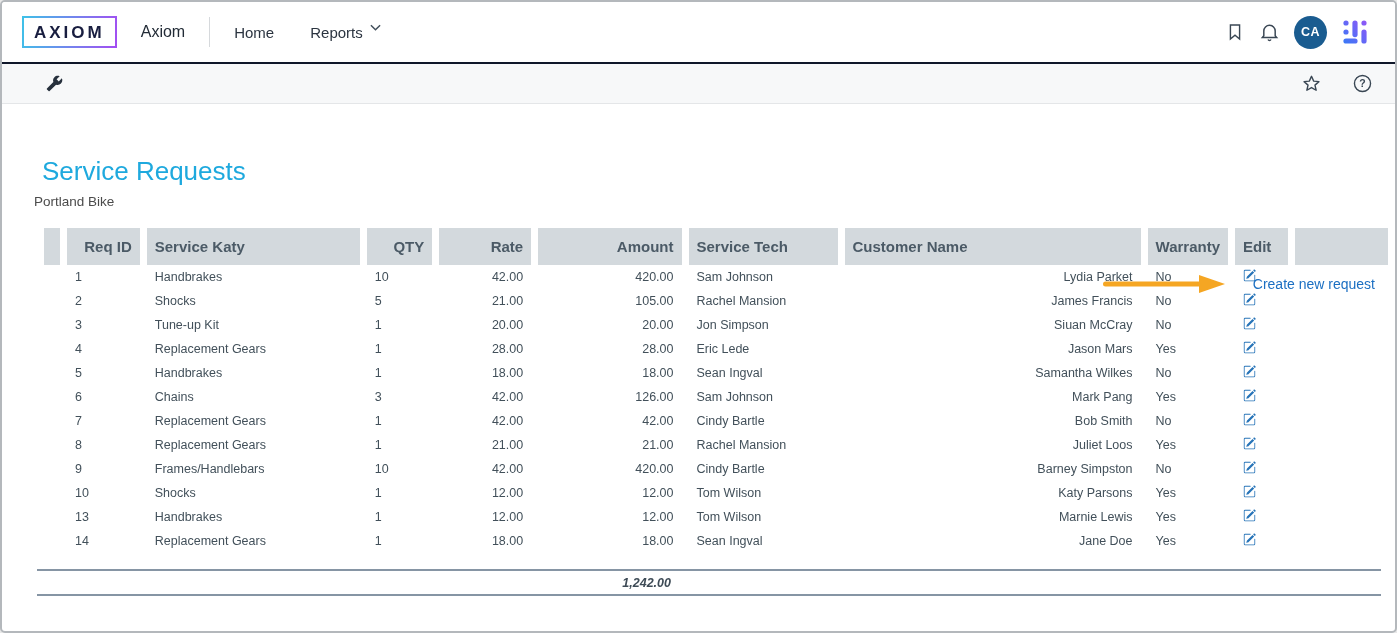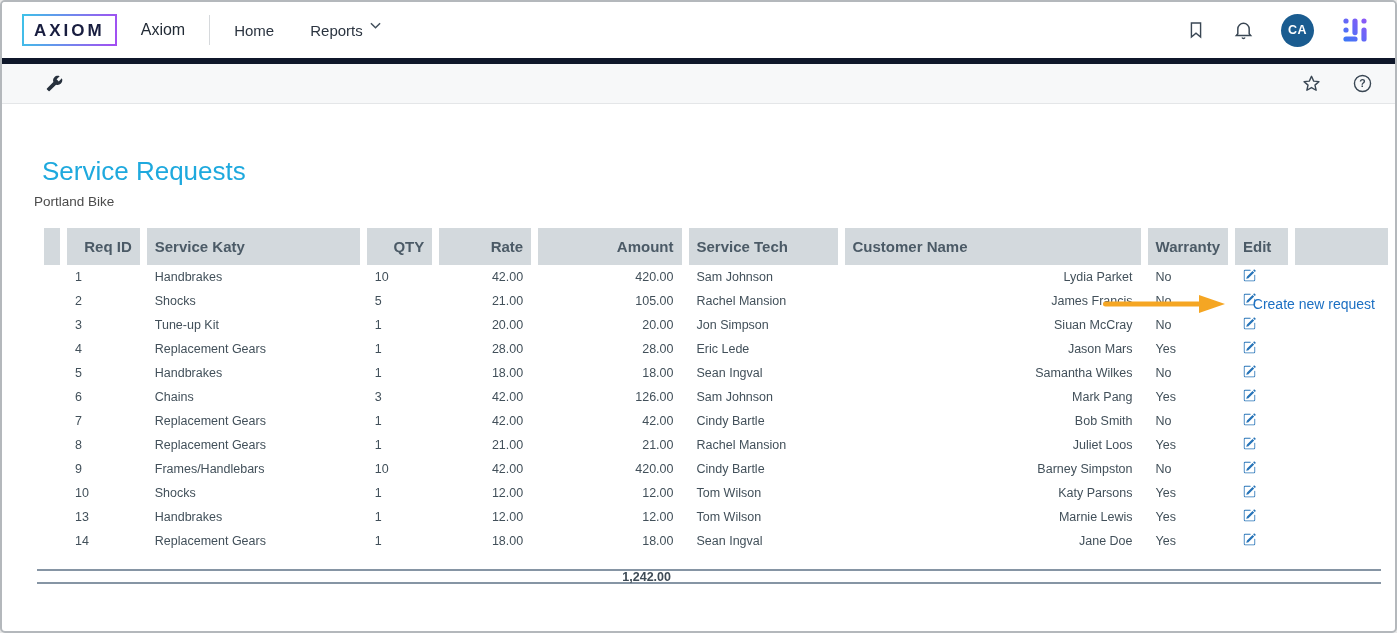--- a/index.html
+++ b/index.html
@@ -12,34 +12,34 @@
     border:2px solid #b4b8bc;
     border-radius:5px;
     overflow:hidden;
     position:relative;
   }
 
   
   .topnav {
     height:62px; display:flex; align-items:center;
     padding:0 20px; background:#fff;
-    border-bottom:6px solid #0f172a;
+    border-bottom:2px solid #0f172a;
   }
   .logo-box {
     padding:6px 10px 5px 10px;
     border:2px solid;
     border-image: linear-gradient(100deg, var(--logo-grad-start), var(--logo-grad-end)) 1;
     font-size:17px; font-weight:bold; letter-spacing:3px;
     color:var(--logo-text); line-height:1;
   }
   .app-name { margin-left:24px; font-size:16px; color:#222b36; font-weight:500; }
   .nav-divider { width:1px; height:30px; background:#d6d9dc; margin:0 24px; }
   .nav-item { font-size:15px; color:#2b3440; margin-right:36px; display:flex; align-items:flex-start; gap:7px; cursor:pointer; }
   .topnav .spacer { flex:1; }
-  .nav-icons { display:flex; align-items:center; gap:27px; margin-right:6px; }
+  .nav-icons { display:flex; align-items:center; gap:14px; margin-right:6px; }
   .icon-btn { display:flex; align-items:center; justify-content:center; cursor:pointer; background:none; border:none; padding:0; }
   .avatar {
     width:33px; height:33px; border-radius:50%;
     background:var(--avatar-bg); color:#fff;
     display:flex; align-items:center; justify-content:center;
     font-size:12.5px; font-weight:bold; letter-spacing:.5px;
   }
 
   
   .toolbar {
@@ -48,21 +48,21 @@
     display:flex; align-items:center; padding:0 22px 0 14px;
   }
   .toolbar .spacer { flex:1; }
   .toolbar .icon-btn { margin-left:30px; }
 
   
   .content { position:relative; padding-top:52px; }
   .page-title { margin-left:40px; font-size:26px; font-weight:400; color:var(--title-blue); }
   .page-subtitle { margin-left:32px; margin-top:7px; font-size:13.5px; color:#4b4b4b; }
   .create-row {
-    position:absolute; top:190px; right:20px;
+    position:absolute; top:170px; right:20px;
     display:flex; align-items:center; gap:26px;
   }
   .create-link { font-size:14px; color:var(--link-blue); text-decoration:none; cursor:pointer; }
 
   
   table.grid {
     margin-left:35px; margin-top:19px;
     border-collapse:separate; border-spacing:7px 0;
     table-layout:fixed;
   }
@@ -84,24 +84,24 @@
   
   table.grid th:nth-child(2), table.grid th:nth-child(4),
   table.grid th:nth-child(5), table.grid th:nth-child(6) { text-align:right; }
   table.grid td:nth-child(5), table.grid td:nth-child(6),
   table.grid td:nth-child(8) { text-align:right; }
 
   .edit-btn { background:none; border:none; cursor:pointer; padding:0; line-height:0; }
 
   
   .grid-footer {
-    margin:16px 0 0 35px; width:1344px; height:15px;
+    margin:16px 0 0 35px; width:1344px; height:27px;
     border-top:2px solid var(--total-line);
     border-bottom:2px solid var(--total-line);
-    display:flex; align-items:center;
+    display:flex; align-items:center;font-style:italic;
   }
   .grid-total {
     width:642px; text-align:right; padding-right:8px;
     font-size:12.5px; font-weight:bold; color:#3e4b56;
   }
 </style>
 </head>
 <body>
 
 <div class="window">

